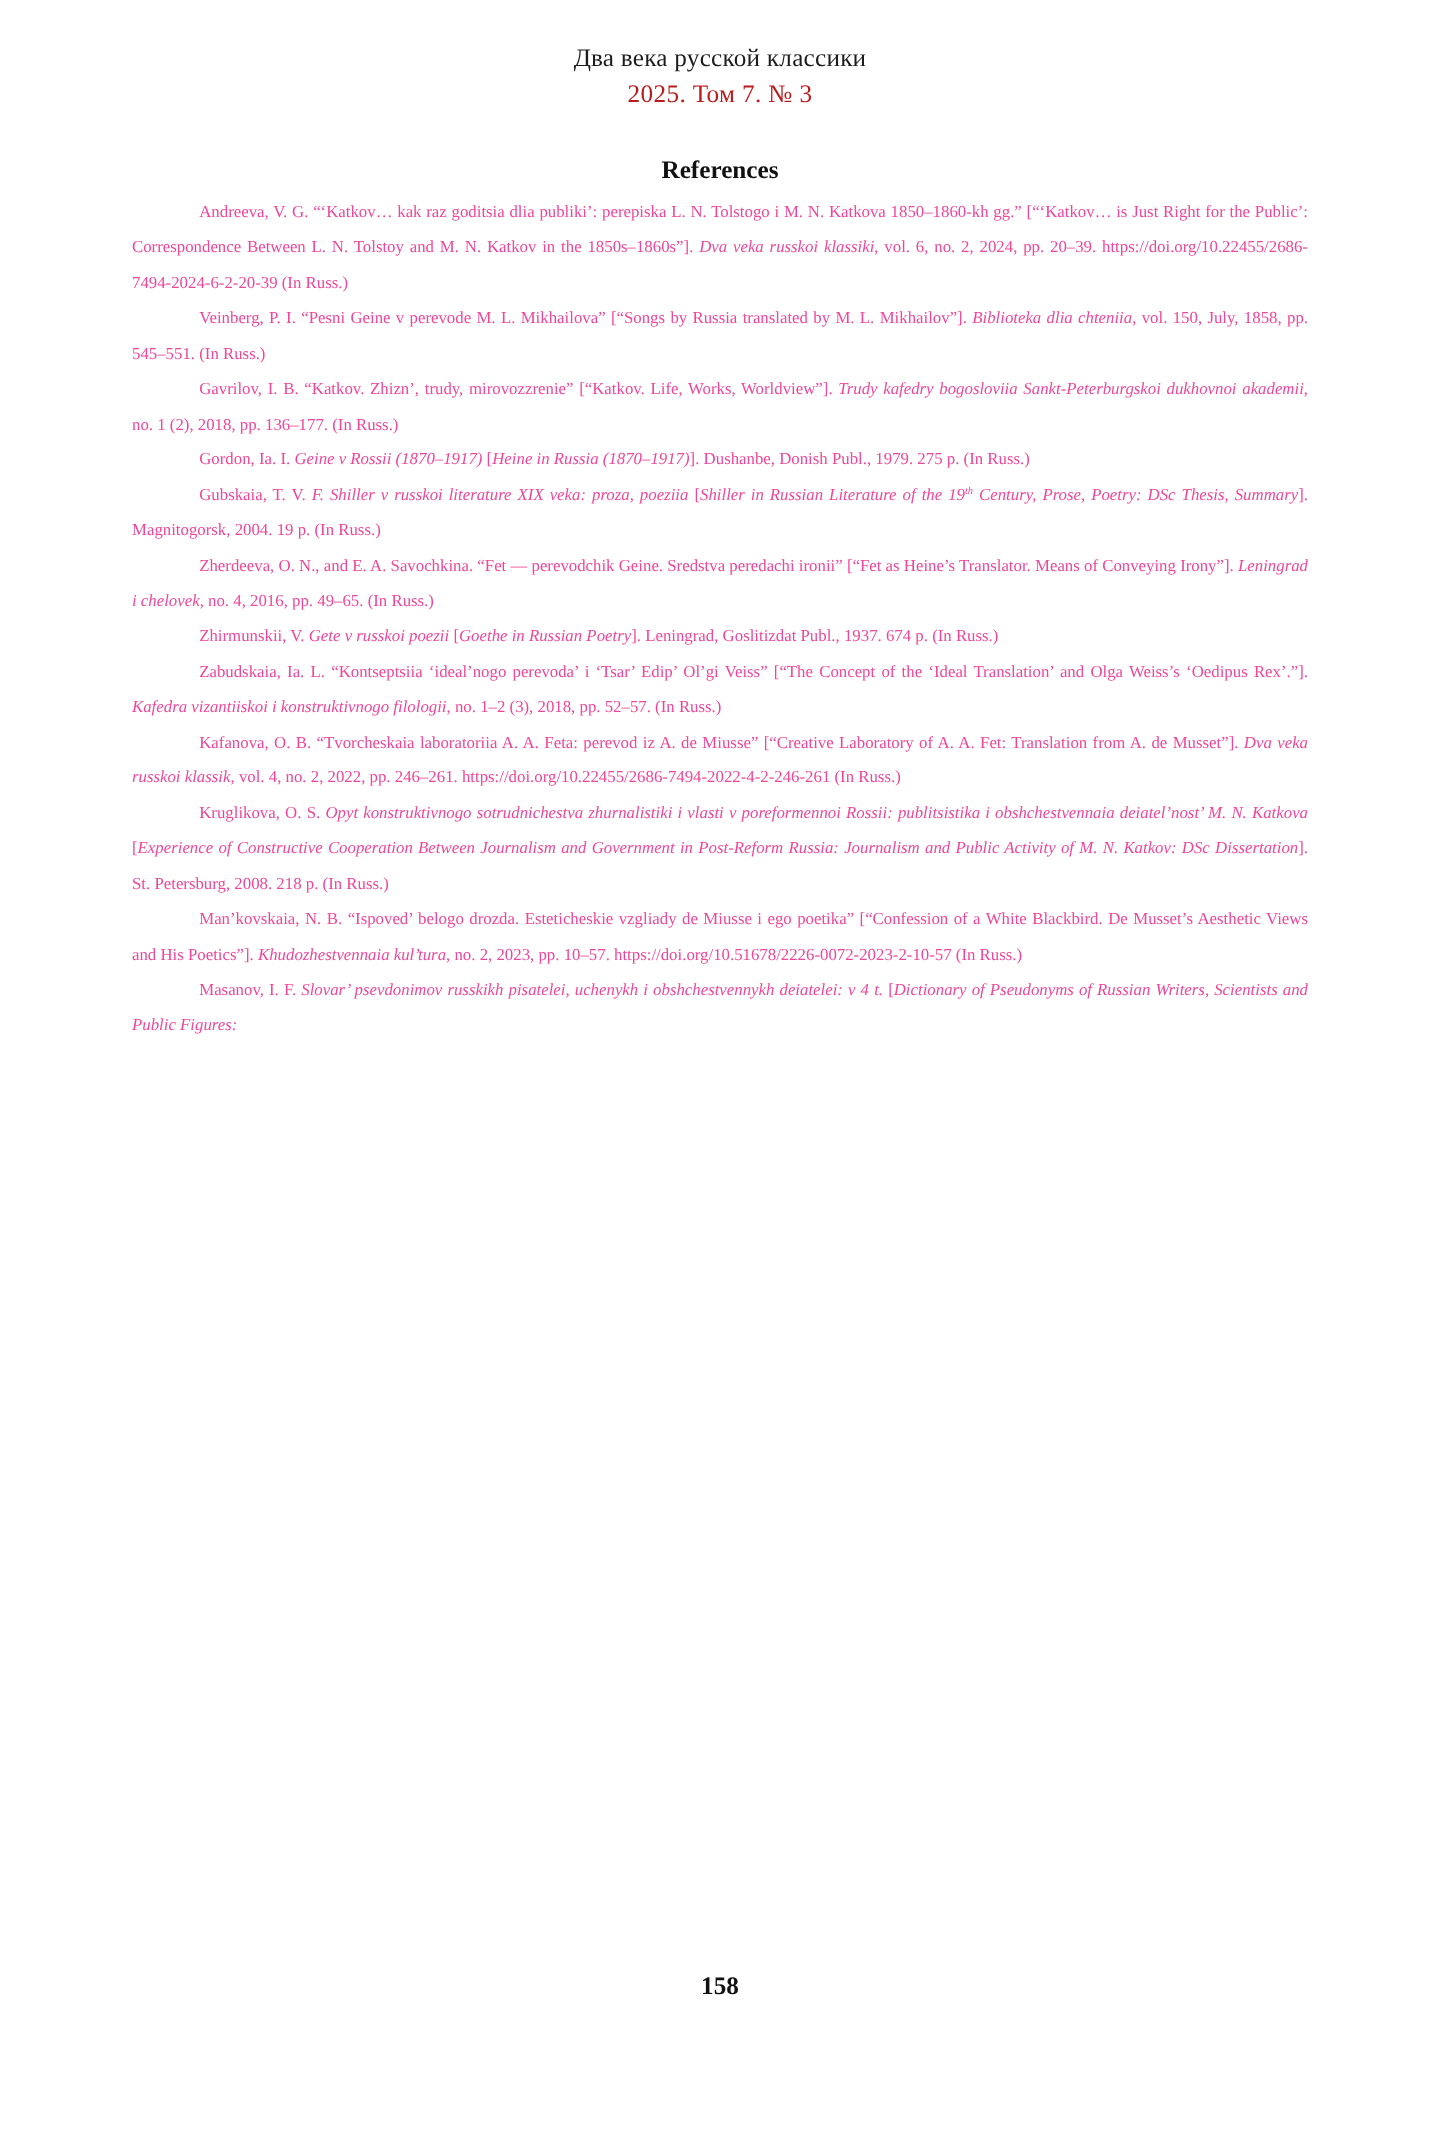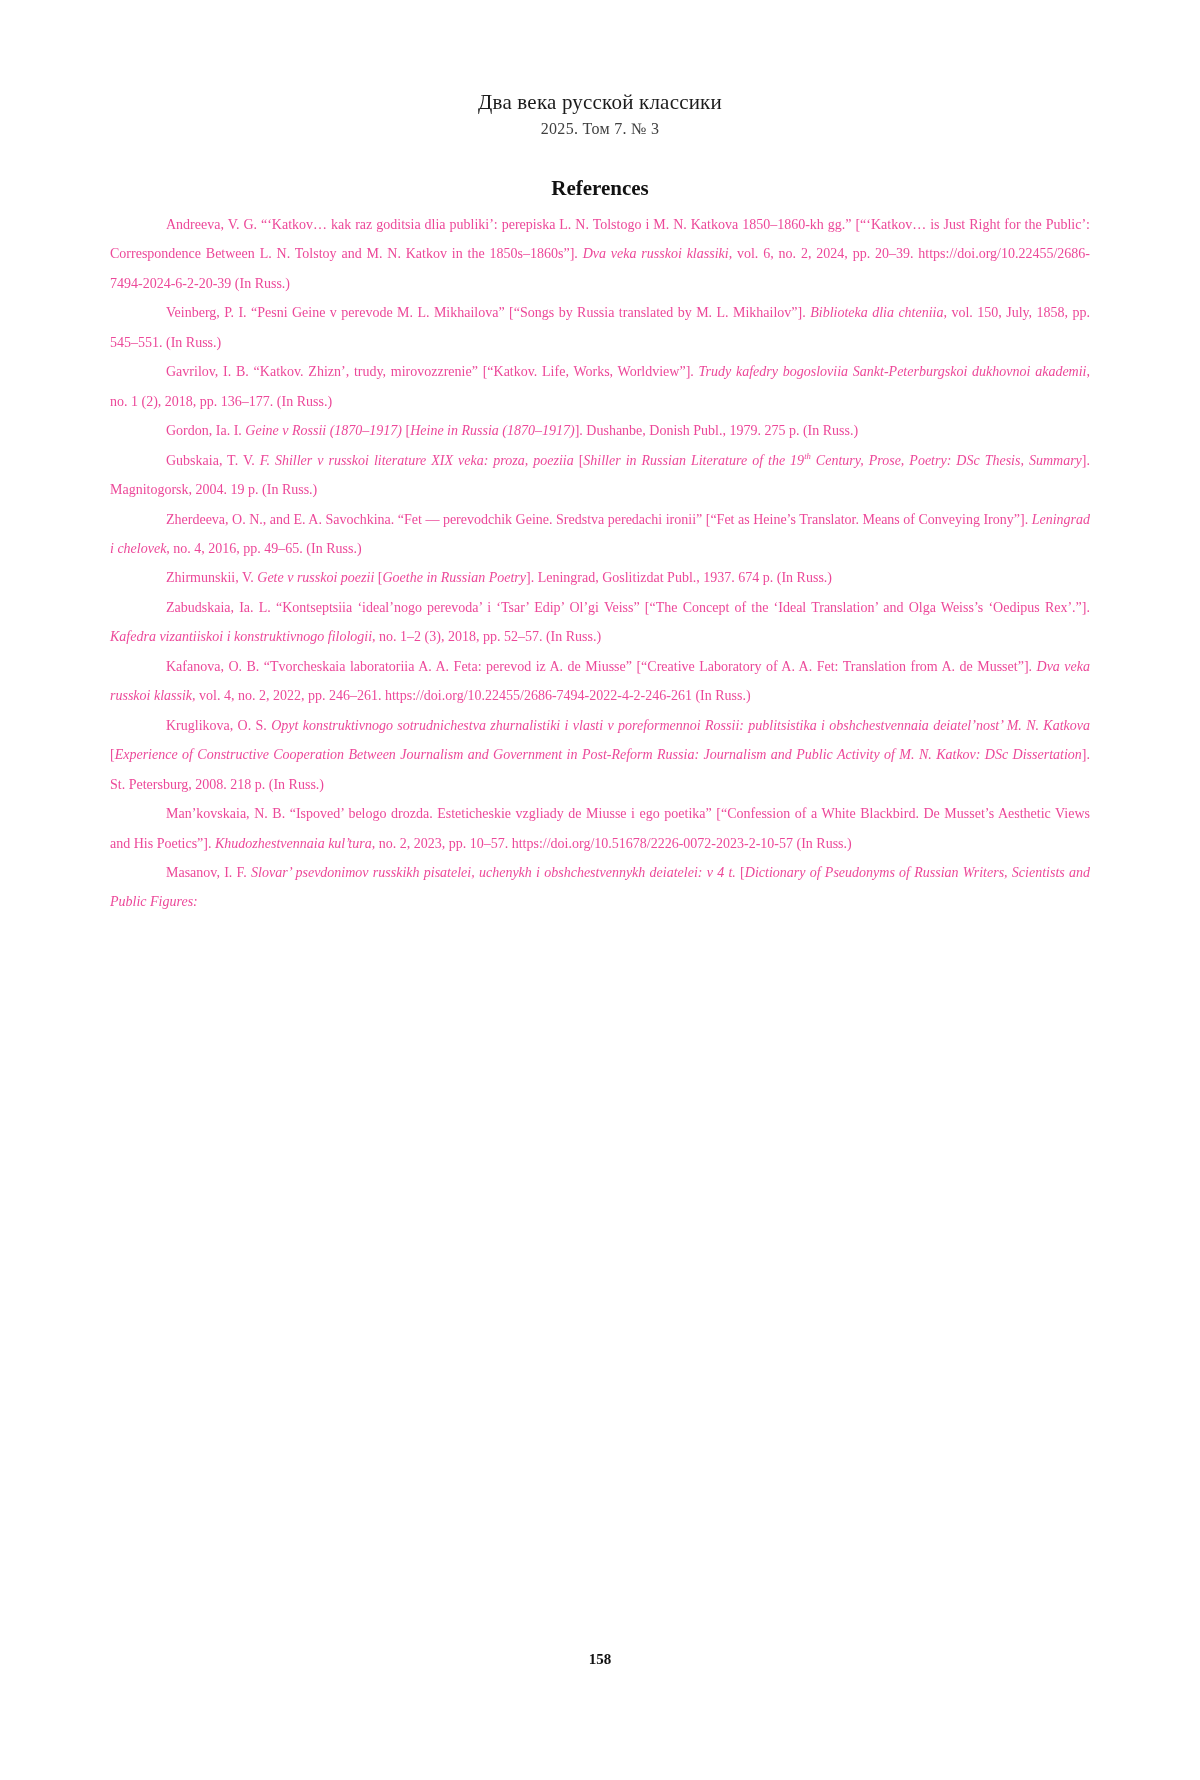--- a/index.html
+++ b/index.html
@@ -11,32 +11,32 @@
     position: relative;
     width: 1200px;
     height: 1780px;
     margin: 0 auto;
     background: #ffffff;
     font-family: "Liberation Serif", "DejaVu Serif", serif;
     color: #151515;
     overflow: hidden;
   }
   .page-header {
-    padding-top: 90px;
+    padding-top: 36px;
     text-align: center;
   }
   .journal-title {
     font-size: 21px;
     color: #1c1c1c;
     letter-spacing: 0.2px;
   }
   .issue-info {
     margin-top: 5px;
-    font-size: 16px;
-    color: #404040;
+    font-size: 21px;
+    color: #b91c1c;
     letter-spacing: 0.3px;
   }
   .ref-heading {
     margin: 38px 0 9px 0;
     text-align: center;
     font-size: 21px;
     font-weight: 700;
     color: #111;
   }
   .ref-list {
@@ -59,21 +59,21 @@
     line-height: 0;
     vertical-align: super;
     font-style: italic;
   }
   .page-number {
     position: absolute;
     left: 0;
     right: 0;
     bottom: 112px;
     text-align: center;
-    font-size: 15px;
+    font-size: 21px;
     font-weight: 700;
     color: #111;
   }
 </style>
 </head>
 <body>
 
 <div class="page">
   <div class="page-header">
     <div class="journal-title">Два века русской классики</div>

